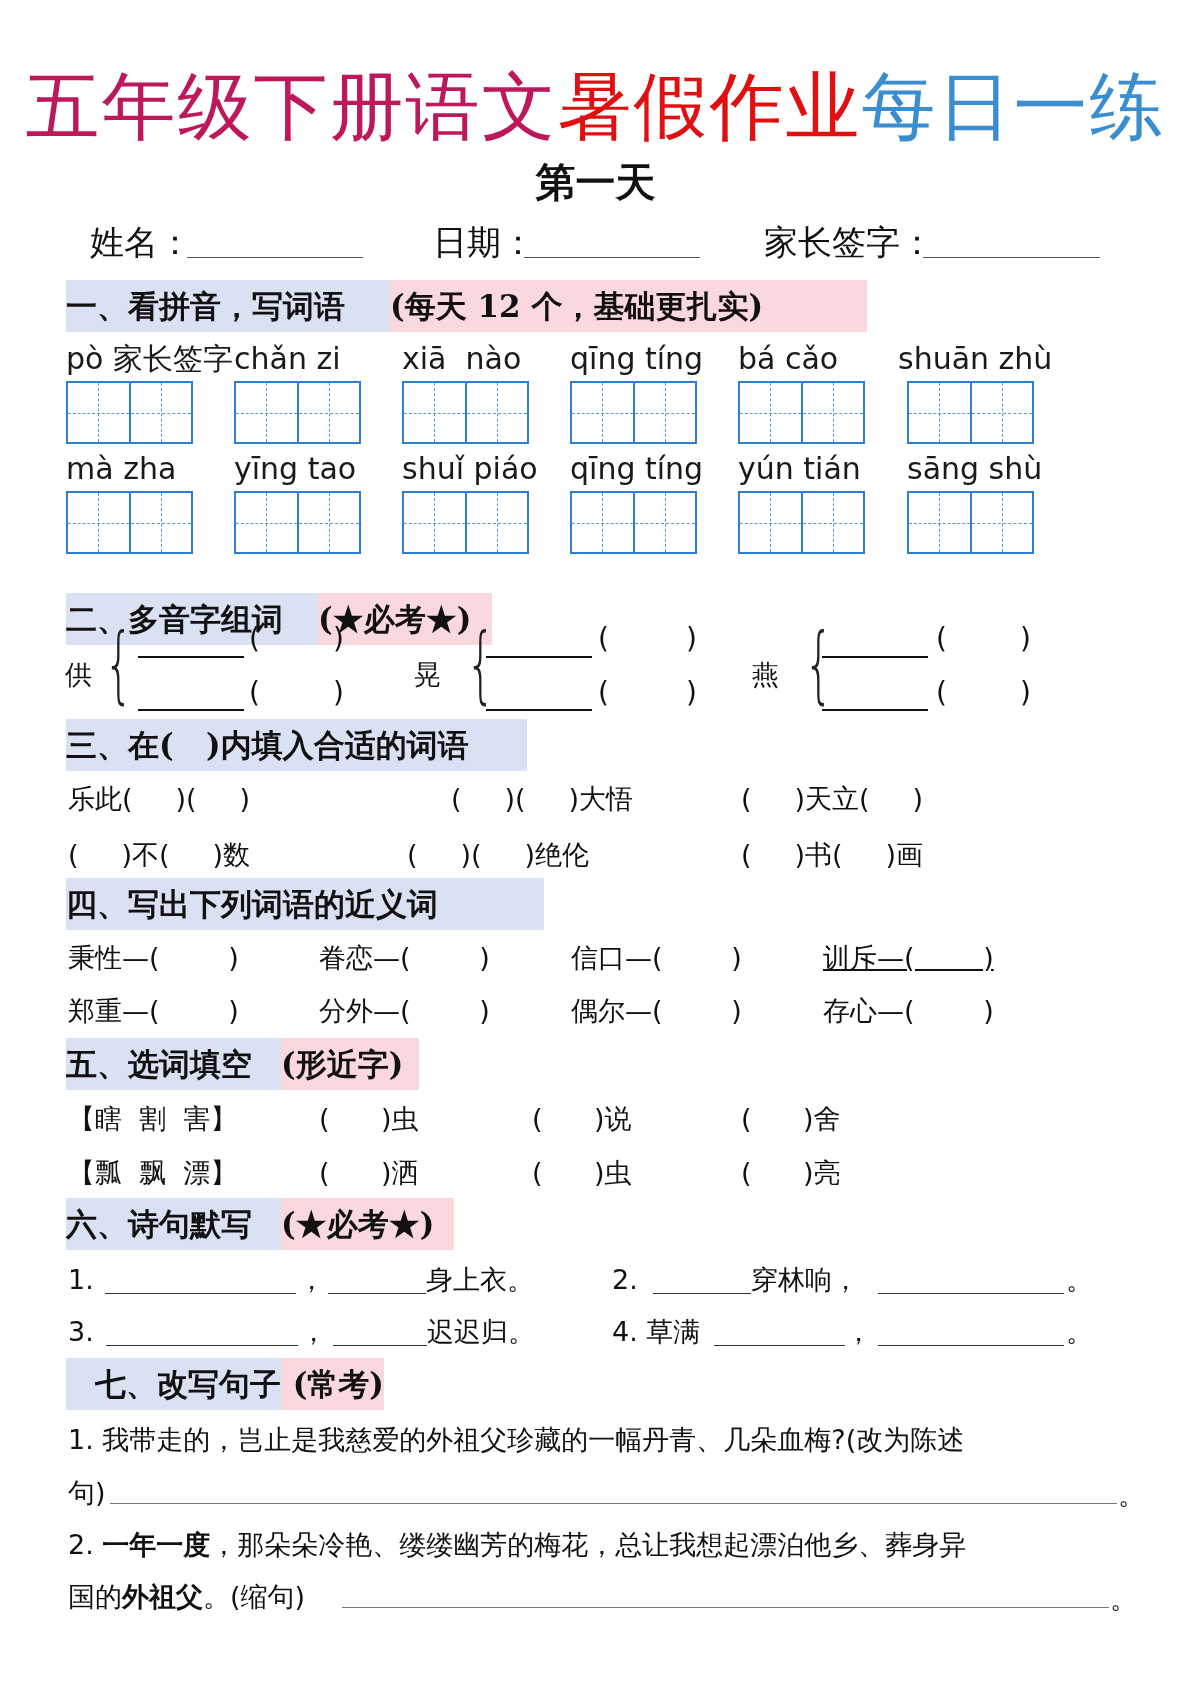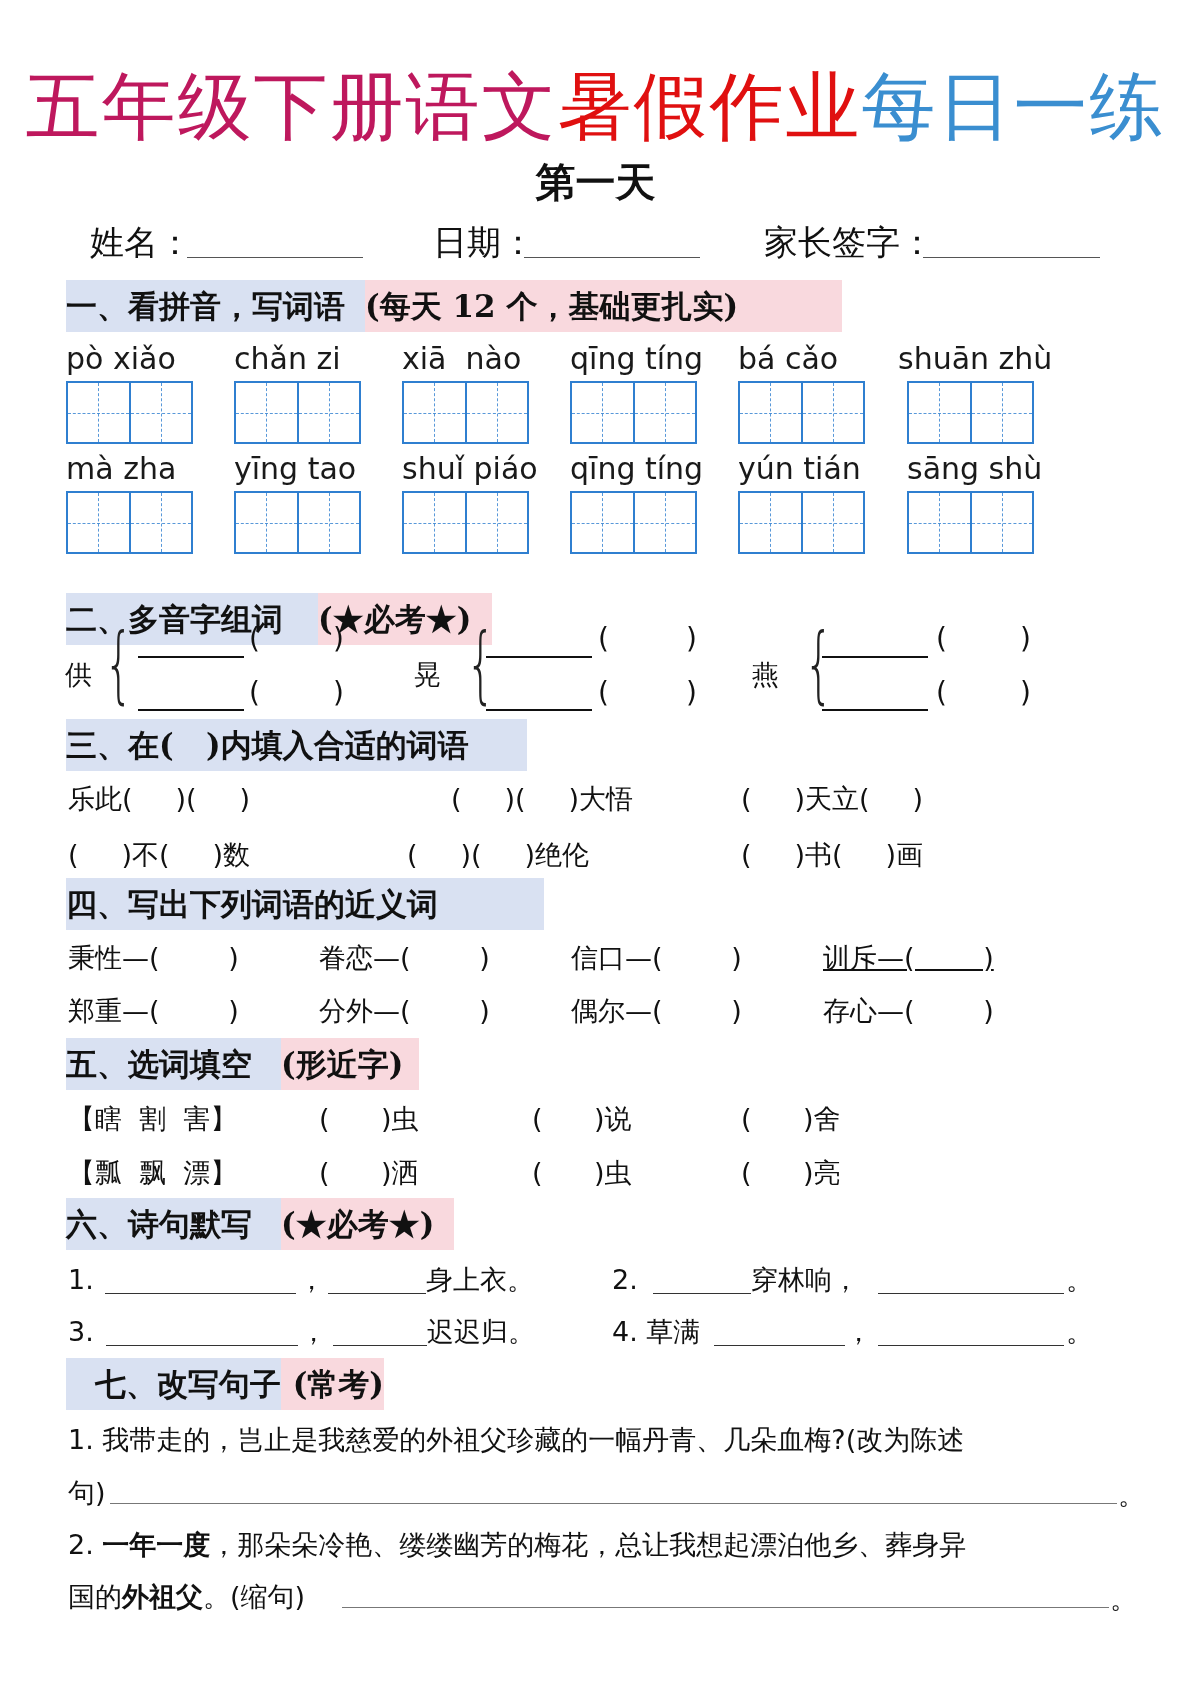--- a/index.html
+++ b/index.html
@@ -37,25 +37,25 @@
 <div class="abs subtitle">第一天</div>
 
 <div class="abs info" style="left:90px;">姓名：</div>
 <div class="uline" style="left:187px; top:257px; width:176px;"></div>
 <div class="abs info" style="left:433px;">日期：</div>
 <div class="uline" style="left:524px; top:257px; width:176px;"></div>
 <div class="abs info" style="left:764px;">家长签字：</div>
 <div class="uline" style="left:923px; top:257px; width:177px;"></div>
 
 <div class="abs hdr" style="left:66px; top:280px;">
-  <span class="b" style="width:299px;">一、看拼音，写词语</span>
+  <span class="b" style="width:324px;">一、看拼音，写词语</span>
     <span class="p" style="width:477px;">(每天 12 个，基础更扎实)</span>
 </div>
 
-<div class="abs pinyin" style="left:66px; top:342px;">pò xiǎo</div>
+<div class="abs pinyin" style="left:66px; top:342px;">pò 家长签字</div>
 <div class="abs pinyin" style="left:234px; top:342px;">chǎn zi</div>
 <div class="abs pinyin" style="left:402px; top:342px; white-space:pre;">xiā  nào</div>
 <div class="abs pinyin" style="left:570px; top:342px;">qīng tíng</div>
 <div class="abs pinyin" style="left:738px; top:342px;">bá cǎo</div>
 <div class="abs pinyin" style="left:898px; top:342px;">shuān zhù</div>
 
 <div class="grid" style="left:66px; top:381px;">
     <div class="cell"></div>
     <div class="cell"></div>
   </div>

